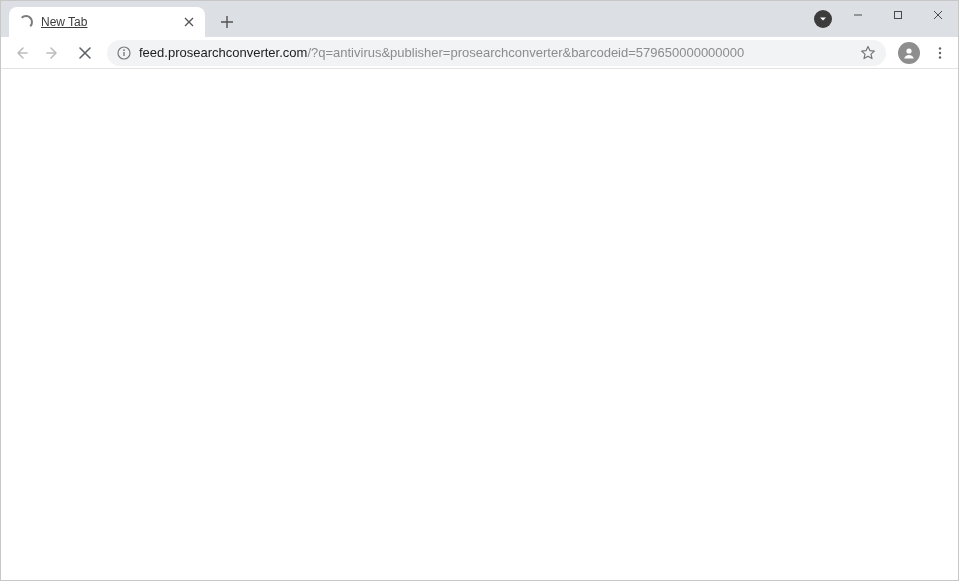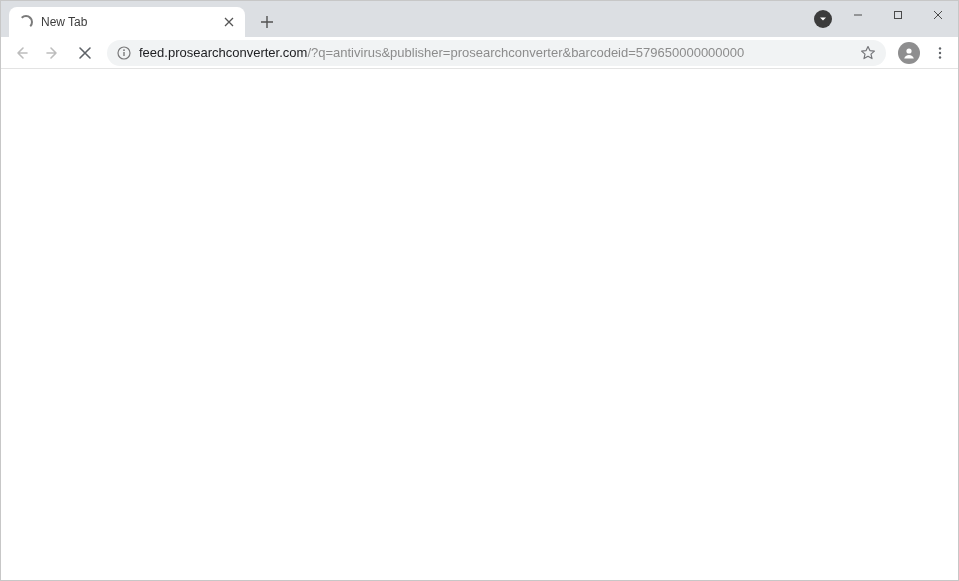--- a/index.html
+++ b/index.html
@@ -10,30 +10,31 @@
   .titlebar {
     height: 36px;
     background: #dcdfe3;
     display: flex;
     align-items: flex-end;
     position: relative;
   }
   .tab {
     margin-left: 8px;
     height: 30px;
-    width: 236px;
+    width: 196px;
     background: #ffffff;
     border-top-left-radius: 8px;
     border-top-right-radius: 8px;
     display: flex;
     align-items: center;
     padding: 0 8px 0 10px;
     font-size: 12px;
     color: #3c3c3c;
     position: relative;
+    text-decoration: underline;
   }
   .tab .spinner {
     width: 14px; height: 14px;
     margin-right: 8px;
     border: 2px solid transparent;
     border-top-color: #7a7a7a;
     border-right-color: #7a7a7a;
     border-radius: 50%;
     flex: 0 0 auto;
   }

